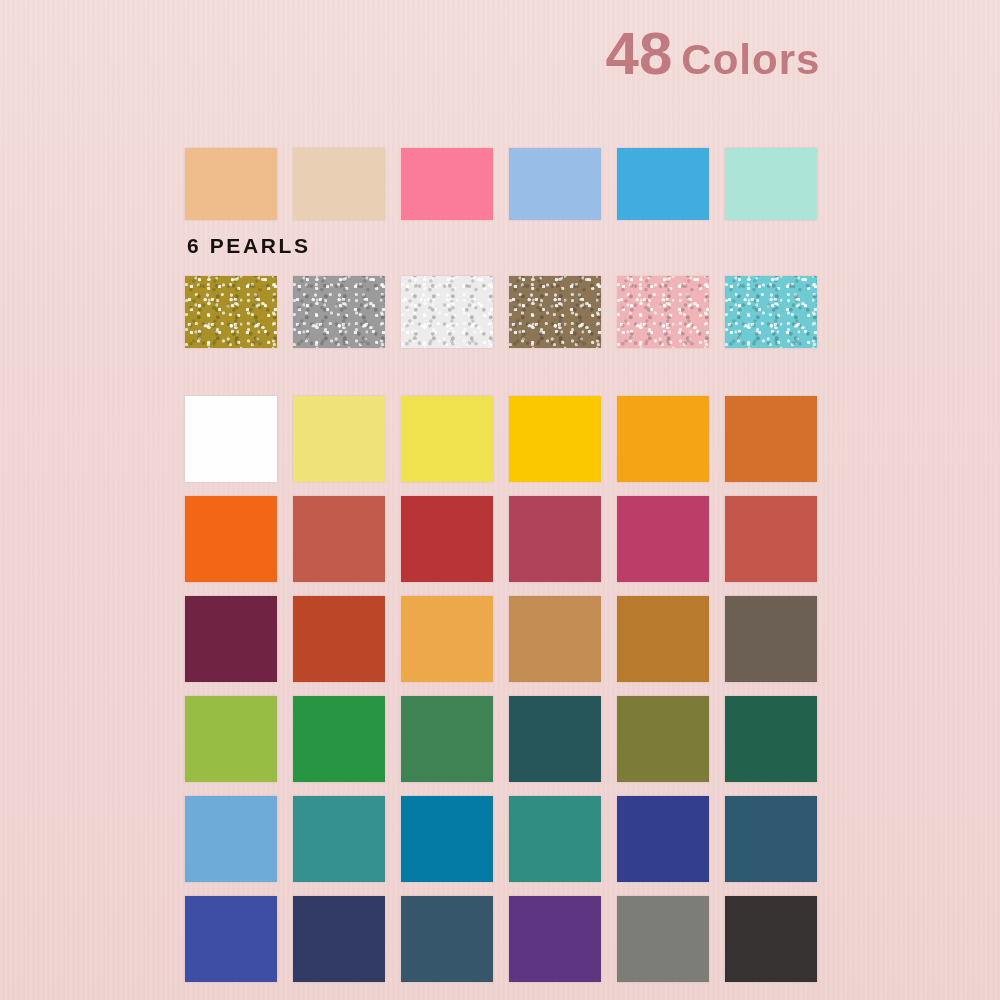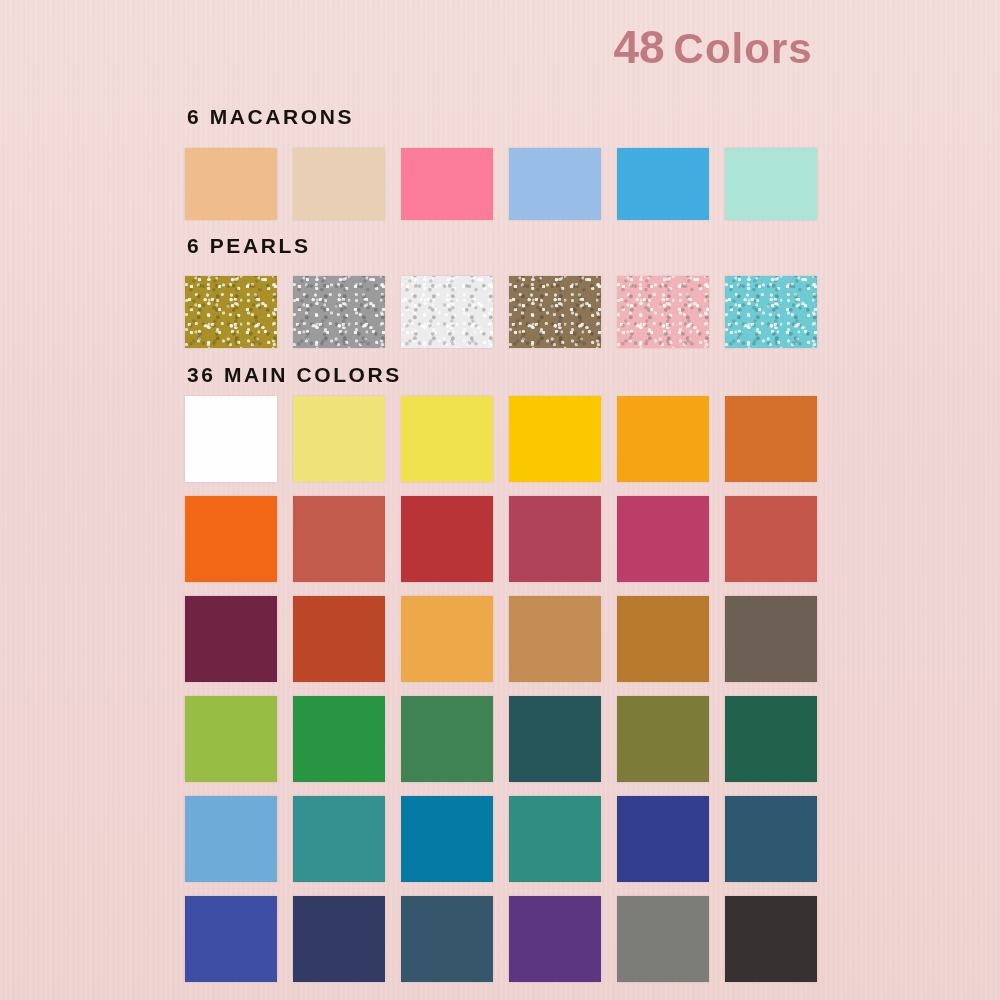--- a/index.html
+++ b/index.html
@@ -31,21 +31,21 @@
   
   #title-block {
     position: absolute;
     left: 560px;
     top: 24px;
     width: 300px;
     text-align: center;
     white-space: nowrap;
   }
   #title-number {
-    font-size: 46px;
+    font-size: 60px;
     font-weight: bold;
     color: #c07a80;
     letter-spacing: 0px;
     line-height: 1;
     vertical-align: baseline;
     margin-left: 6px;
   }
   #title-word {
     font-size: 42px;
     font-weight: bold;
@@ -133,41 +133,39 @@
 </style>
 </head>
 <body>
 
 <div id="page">
 
   <div id="title-block">
     <span id="title-number">48</span><span id="title-word">Colors</span>
   </div>
 
-  <div class="section-heading" id="heading-macarons">6 MACARONS</div>
   <div class="grid" id="grid-macarons">
       <div class="swatch swatch-sm" style="background-color: rgb(239, 188, 140);"></div>
       <div class="swatch swatch-sm" style="background-color: rgb(233, 207, 180);"></div>
       <div class="swatch swatch-sm" style="background-color: rgb(251, 123, 155);"></div>
       <div class="swatch swatch-sm" style="background-color: rgb(152, 189, 230);"></div>
       <div class="swatch swatch-sm" style="background-color: rgb(65, 172, 224);"></div>
       <div class="swatch swatch-sm" style="background-color: rgb(172, 229, 215);"></div>
     </div>
 
   <div class="section-heading" id="heading-pearls">6 PEARLS</div>
   <div class="grid" id="grid-pearls">
       <div class="swatch swatch-sm pearl" style="background-color: rgb(169, 145, 40);"></div>
       <div class="swatch swatch-sm pearl" style="background-color: rgb(155, 155, 155);"></div>
       <div class="swatch swatch-sm pearl" style="background-color: rgb(236, 236, 236);"></div>
       <div class="swatch swatch-sm pearl" style="background-color: rgb(139, 117, 85);"></div>
       <div class="swatch swatch-sm pearl" style="background-color: rgb(240, 180, 184);"></div>
       <div class="swatch swatch-sm pearl" style="background-color: rgb(110, 203, 211);"></div>
     </div>
 
-  <div class="section-heading" id="heading-main">36 MAIN COLORS</div>
   <div class="grid" id="grid-main">
       <div class="swatch swatch-lg" style="background-color: rgb(254, 254, 254);"></div>
       <div class="swatch swatch-lg" style="background-color: rgb(239, 226, 120);"></div>
       <div class="swatch swatch-lg" style="background-color: rgb(240, 226, 79);"></div>
       <div class="swatch swatch-lg" style="background-color: rgb(251, 200, 0);"></div>
       <div class="swatch swatch-lg" style="background-color: rgb(245, 164, 19);"></div>
       <div class="swatch swatch-lg" style="background-color: rgb(212, 112, 43);"></div>
       <div class="swatch swatch-lg" style="background-color: rgb(241, 103, 22);"></div>
       <div class="swatch swatch-lg" style="background-color: rgb(195, 91, 76);"></div>
       <div class="swatch swatch-lg" style="background-color: rgb(185, 52, 55);"></div>

